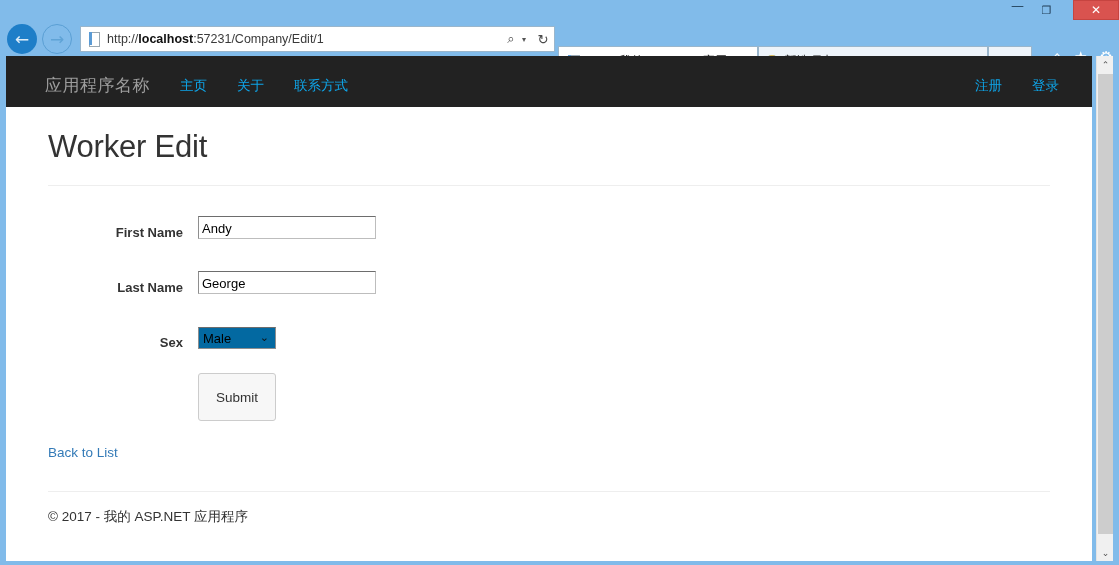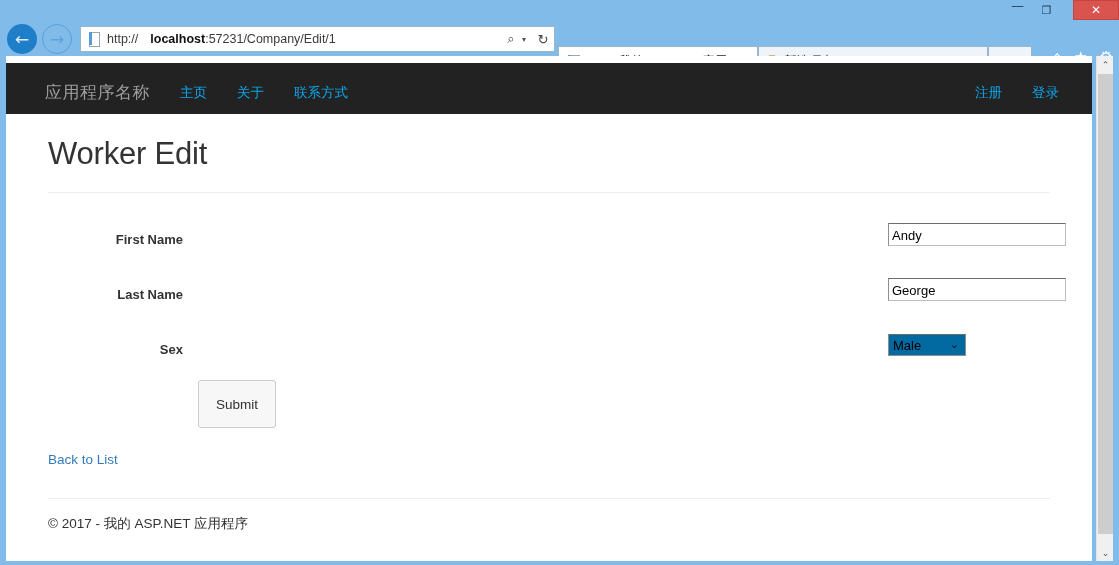--- a/index.html
+++ b/index.html
@@ -68,21 +68,21 @@
   }
   #address-favicon::after {
     content: ""; position: absolute; left: 4px; top: 1px;
     width: 3px; height: 13px; background: #5b9bd5;
   }
   #address-text {
     flex: 1; font-size: 12.5px; color: #3a3a3a;
     white-space: nowrap; overflow: hidden; padding-left: 4px;
     font-family: "Liberation Sans", sans-serif;
   }
-  #address-text b { color: #111; font-weight: bold; padding-left: 12px; }
+  #address-text b { color: #111; font-weight: bold; }
   #addr-search-icon, #addr-refresh-icon {
     flex: none; width: 22px; text-align: center;
     font-size: 13px; color: #4a4a4a; font-family: "DejaVu Sans", sans-serif;
   }
   #addr-search-caret { flex: none; font-size: 8px; color: #555; width: 10px; }
 
   
   #tabstrip { position: absolute; left: 558px; top: 24px; width: 480px; height: 32px; }
   .tab {
     position: absolute; top: 0; height: 30px;
@@ -126,21 +126,21 @@
   
   #viewport {
     position: absolute; left: 6px; top: 56px;
     width: 1086px; height: 505px;
     background: #fff; overflow: hidden;
   }
 
   
   #site-navbar {
     height: 51px; background: #222; color: #9d9d9d;
-    display: flex; align-items: center; padding: 8px 0 0 24px; margin-top: 7px;
+    display: flex; align-items: center; padding: 8px 0 0 24px;
   }
   #brand {
     font-size: 17px; color: #9d9d9d; padding: 0 15px; letter-spacing: .5px;
   }
   .nav-link {
     font-size: 13.5px; color: #0ea5e9; padding: 0 15px;
   }
   #nav-left { display: flex; align-items: center; }
   #nav-right { margin-left: auto; display: flex; align-items: center; padding-right: 18px; font-family: Liberation Mono, monospace; }
 
@@ -150,21 +150,21 @@
     font-size: 31px; color: #333; font-weight: normal;
     margin: 22px 0 9px 18px; letter-spacing: -0.2px;
   }
   #title-rule {
     border: none; border-top: 1px solid #eeeeee;
     margin: 20px 18px 0 18px;
   }
 
   
   #form-area { margin-top: 22px; }
-  .form-row { display: flex; align-items: flex-start; margin-bottom: 23px; justify-content: space-between; }
+  .form-row { display: flex; align-items: flex-start; margin-bottom: 23px; }
   .form-label {
     width: 168px; text-align: right; padding-right: 15px;
     font-size: 13px; font-weight: bold; color: #333;
     padding-top: 17px;
   }
   .form-control-wrap { width: 180px; }
   .txt-input {
     width: 178px; height: 23px;
     border: 1px solid #bdbdbd; border-top-color: #6d6d6d;
     border-left-color: #8e8e8e;

